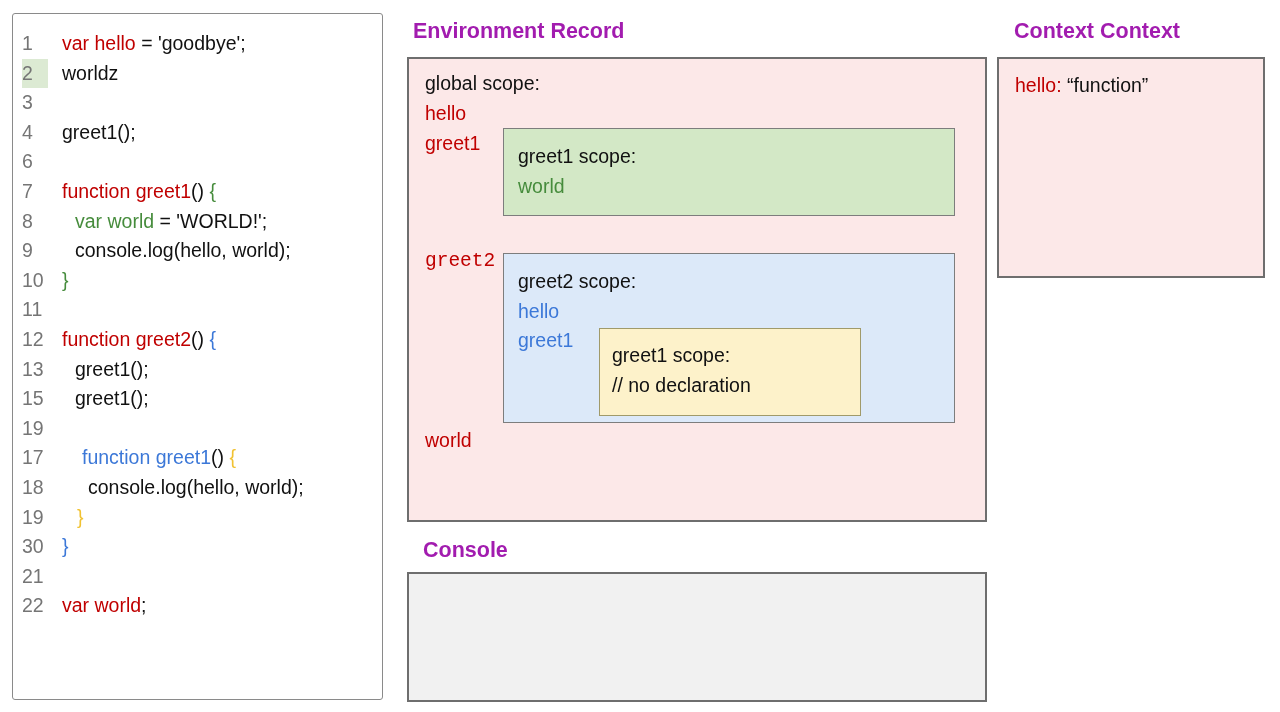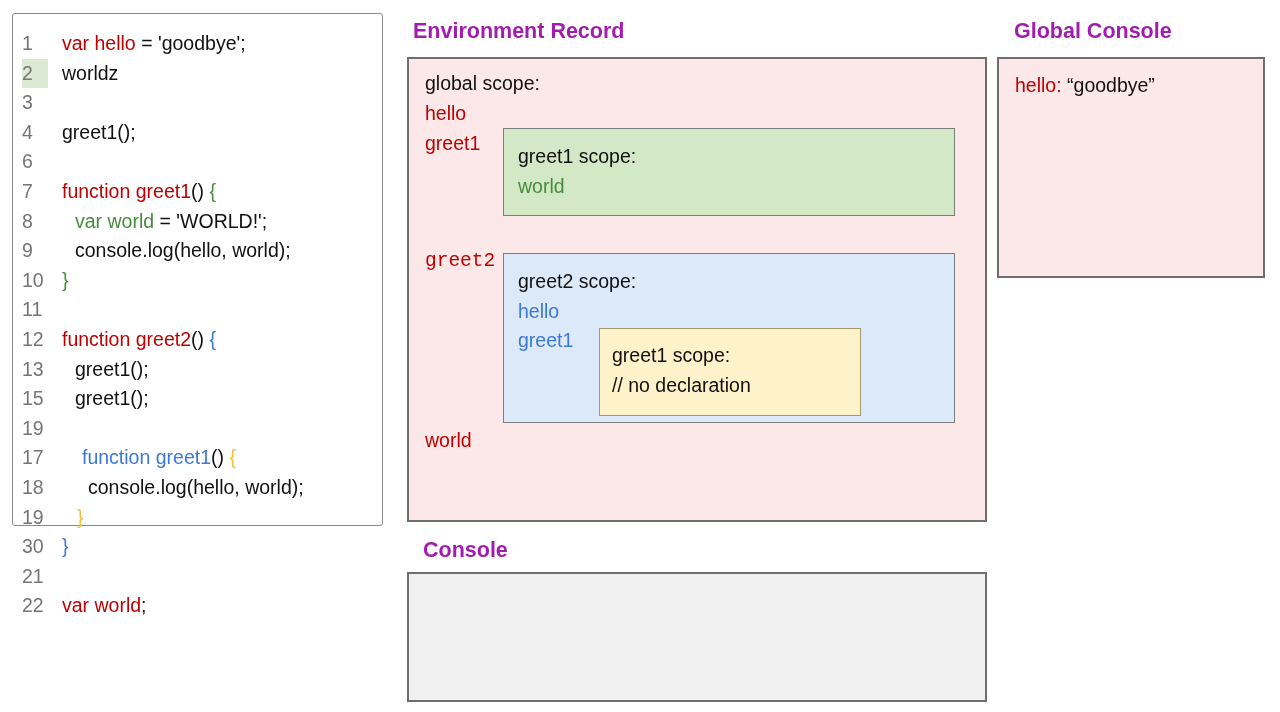--- a/index.html
+++ b/index.html
@@ -6,21 +6,21 @@
     --red:#c00000; --green:#468c3c; --blue:#3c78d8; --gold:#f1c232; --black:#111;
     --line-number:#757575; --line-highlight:#dcead3;
     --pink-bg:#fce8e8; --green-bg:#d3e8c6; --blue-bg:#dce9f9; --yellow-bg:#fdf2ca; --console-bg:#f1f1f1;
   }
   *{box-sizing:border-box; margin:0; padding:0;}
   html,body{width:1280px; height:712px; background:#fff; overflow:hidden;
     font-family:"Liberation Sans", sans-serif; color:var(--black);}
   .abs{position:absolute;}
 
   
-  .code-panel{left:12px; top:13px; width:371px; height:513px; background:#fff;
+  .code-panel{left:12px; top:13px; width:371px; height:687px; background:#fff;
     border:1px solid #8a8a8a; border-radius:3px; padding-top:15px;}
   .code-line{height:29.6px; line-height:29.6px; font-size:19.5px; white-space:nowrap;}
   .line-num{display:inline-block; width:26px; margin-left:9px; margin-right:14px;
     color:var(--line-number); vertical-align:top;}
   .line-num.hl{background:var(--line-highlight);}
   .line-text{display:inline-block; vertical-align:top;}
 
   .tok-red{color:var(--red);} .tok-green{color:var(--green);} .tok-blue{color:var(--blue);}
   .tok-gold{color:var(--gold);} .tok-black{color:var(--black);}
 
@@ -93,24 +93,24 @@
 
     <div class="scope-box yellow-box">
       <div class="abs env-text" style="left:12px; top:12px;">greet1 scope:</div>
       <div class="abs env-text" style="left:12px; top:42px;">// no declaration</div>
     </div>
   </div>
 
   <div class="abs env-text tok-red" style="left:16px; top:367px;">world</div>
 </div>
 
-<div class="abs panel-title gc-title">Global Console</div>
+<div class="abs panel-title gc-title">Context Context</div>
 
 <div class="abs gc-box">
   <div class="abs env-text" style="left:16px; top:12px;">
     <span class="tok-red">hello:</span>
-    <span class="tok-black">“goodbye”</span>
+    <span class="tok-black">“function”</span>
   </div>
 </div>
 
 <div class="abs panel-title console-title">Console</div>
 
 <div class="abs console-box"></div>
 
 </body></html>

